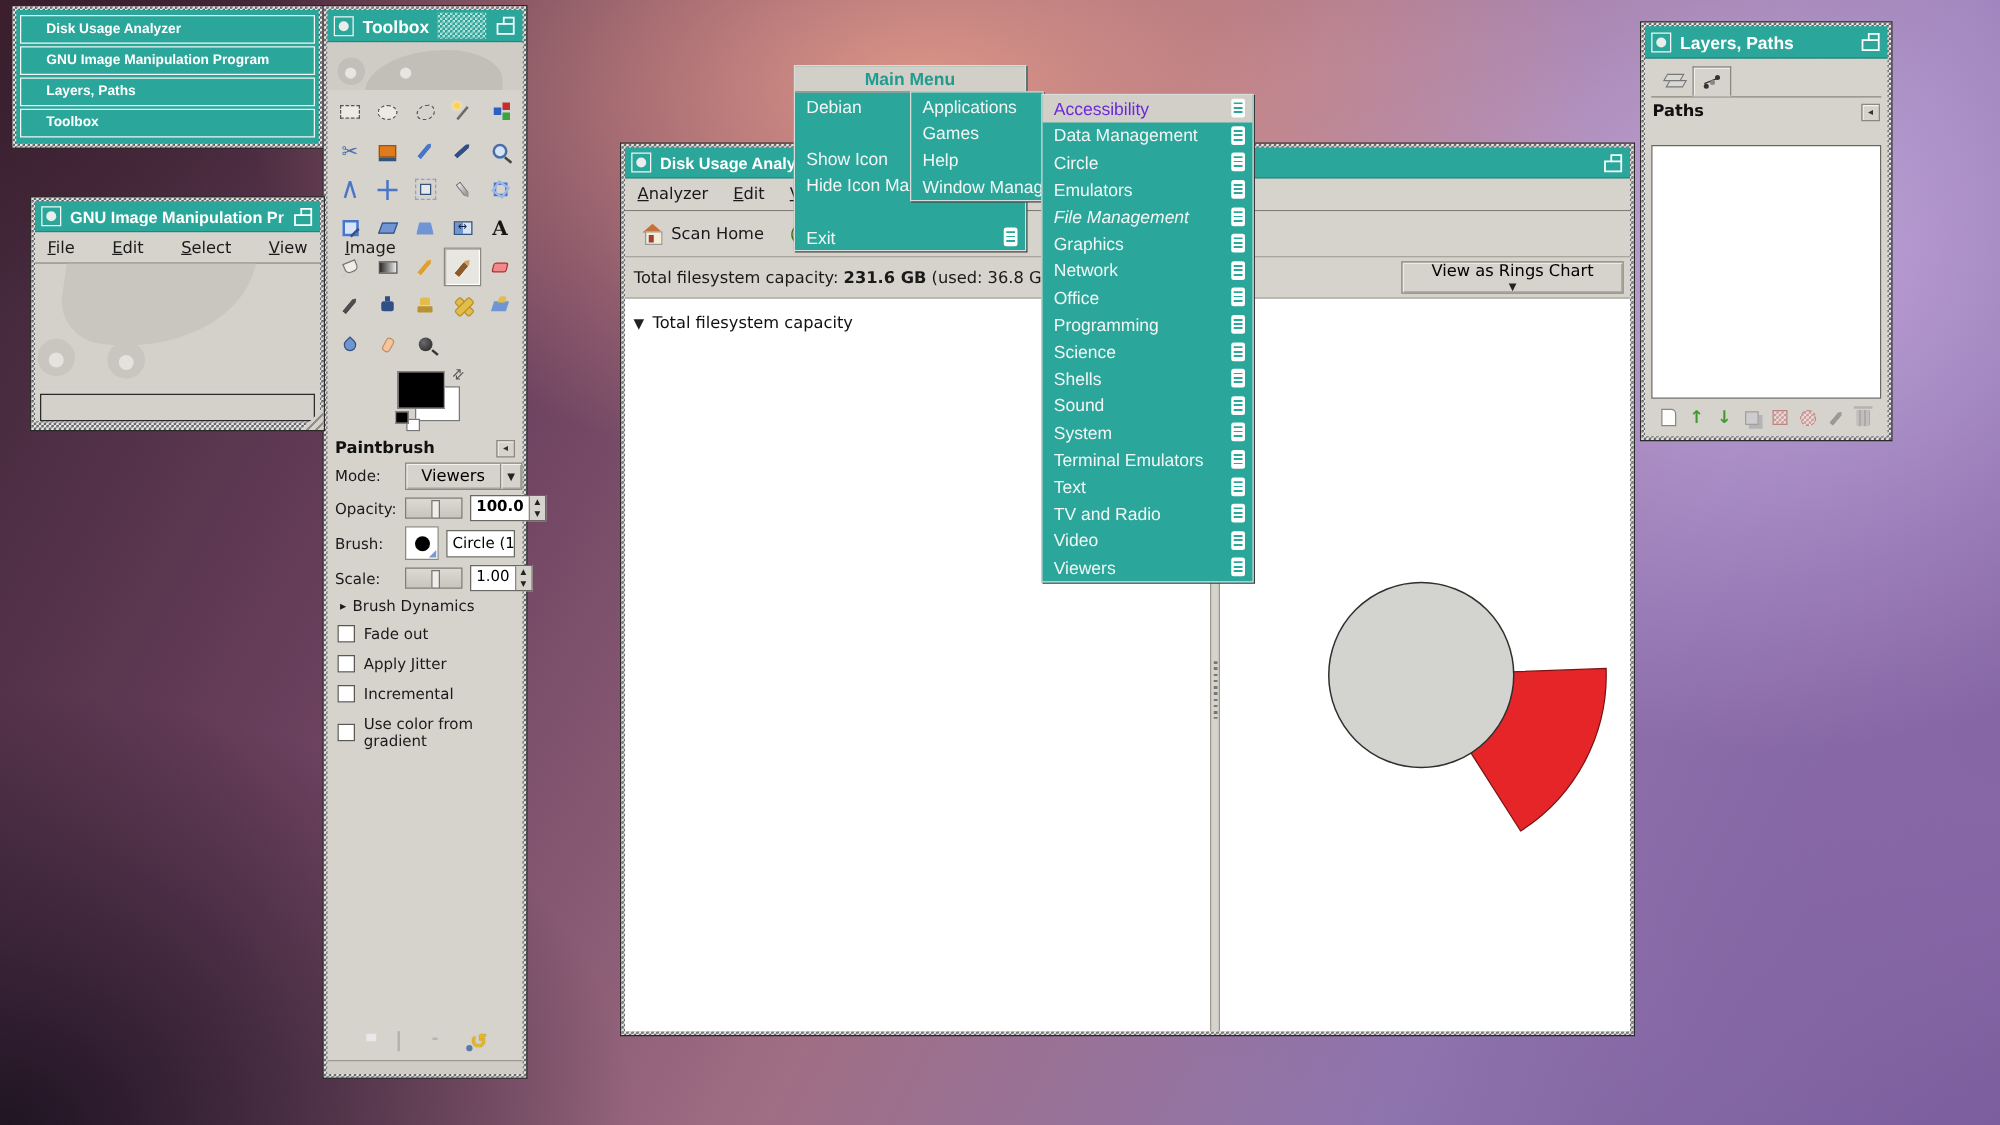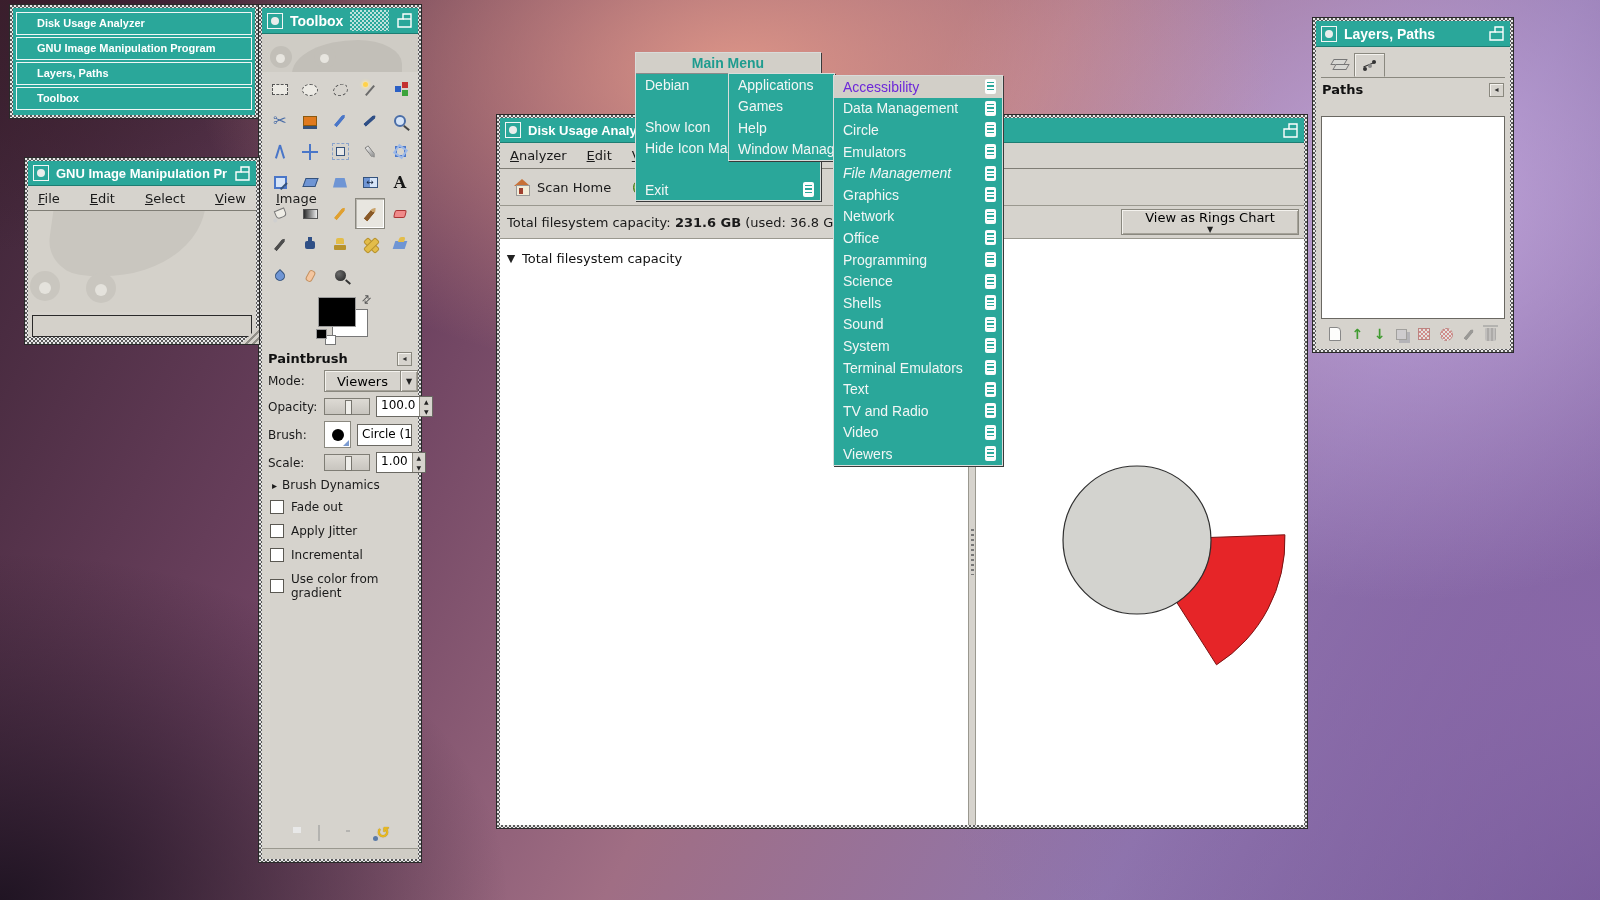--- a/index.html
+++ b/index.html
@@ -387,21 +387,21 @@
         <span class="lbl">Mode:</span>
         <span class="combo" style="flex:1;height:22px;">
           <span class="cv">Viewers</span>
           <span class="sep"></span>
             <span class="arr">▼</span>
         </span>
       </div>
       <div class="optrow">
         <span class="lbl">Opacity:</span>
         <span class="slider"></span>
-        <span class="spin" style="margin-left:auto;">
+        <span class="spin" style="margin-left:auto;font-weight:bold;">
           <span class="v">100.0</span>
           <span class="arrs">
               <span>▲</span>
               <span>▼</span>
             </span>
         </span>
       </div>
       <div class="optrow">
         <span class="lbl">Brush:</span>
         <span class="brush-preview">

